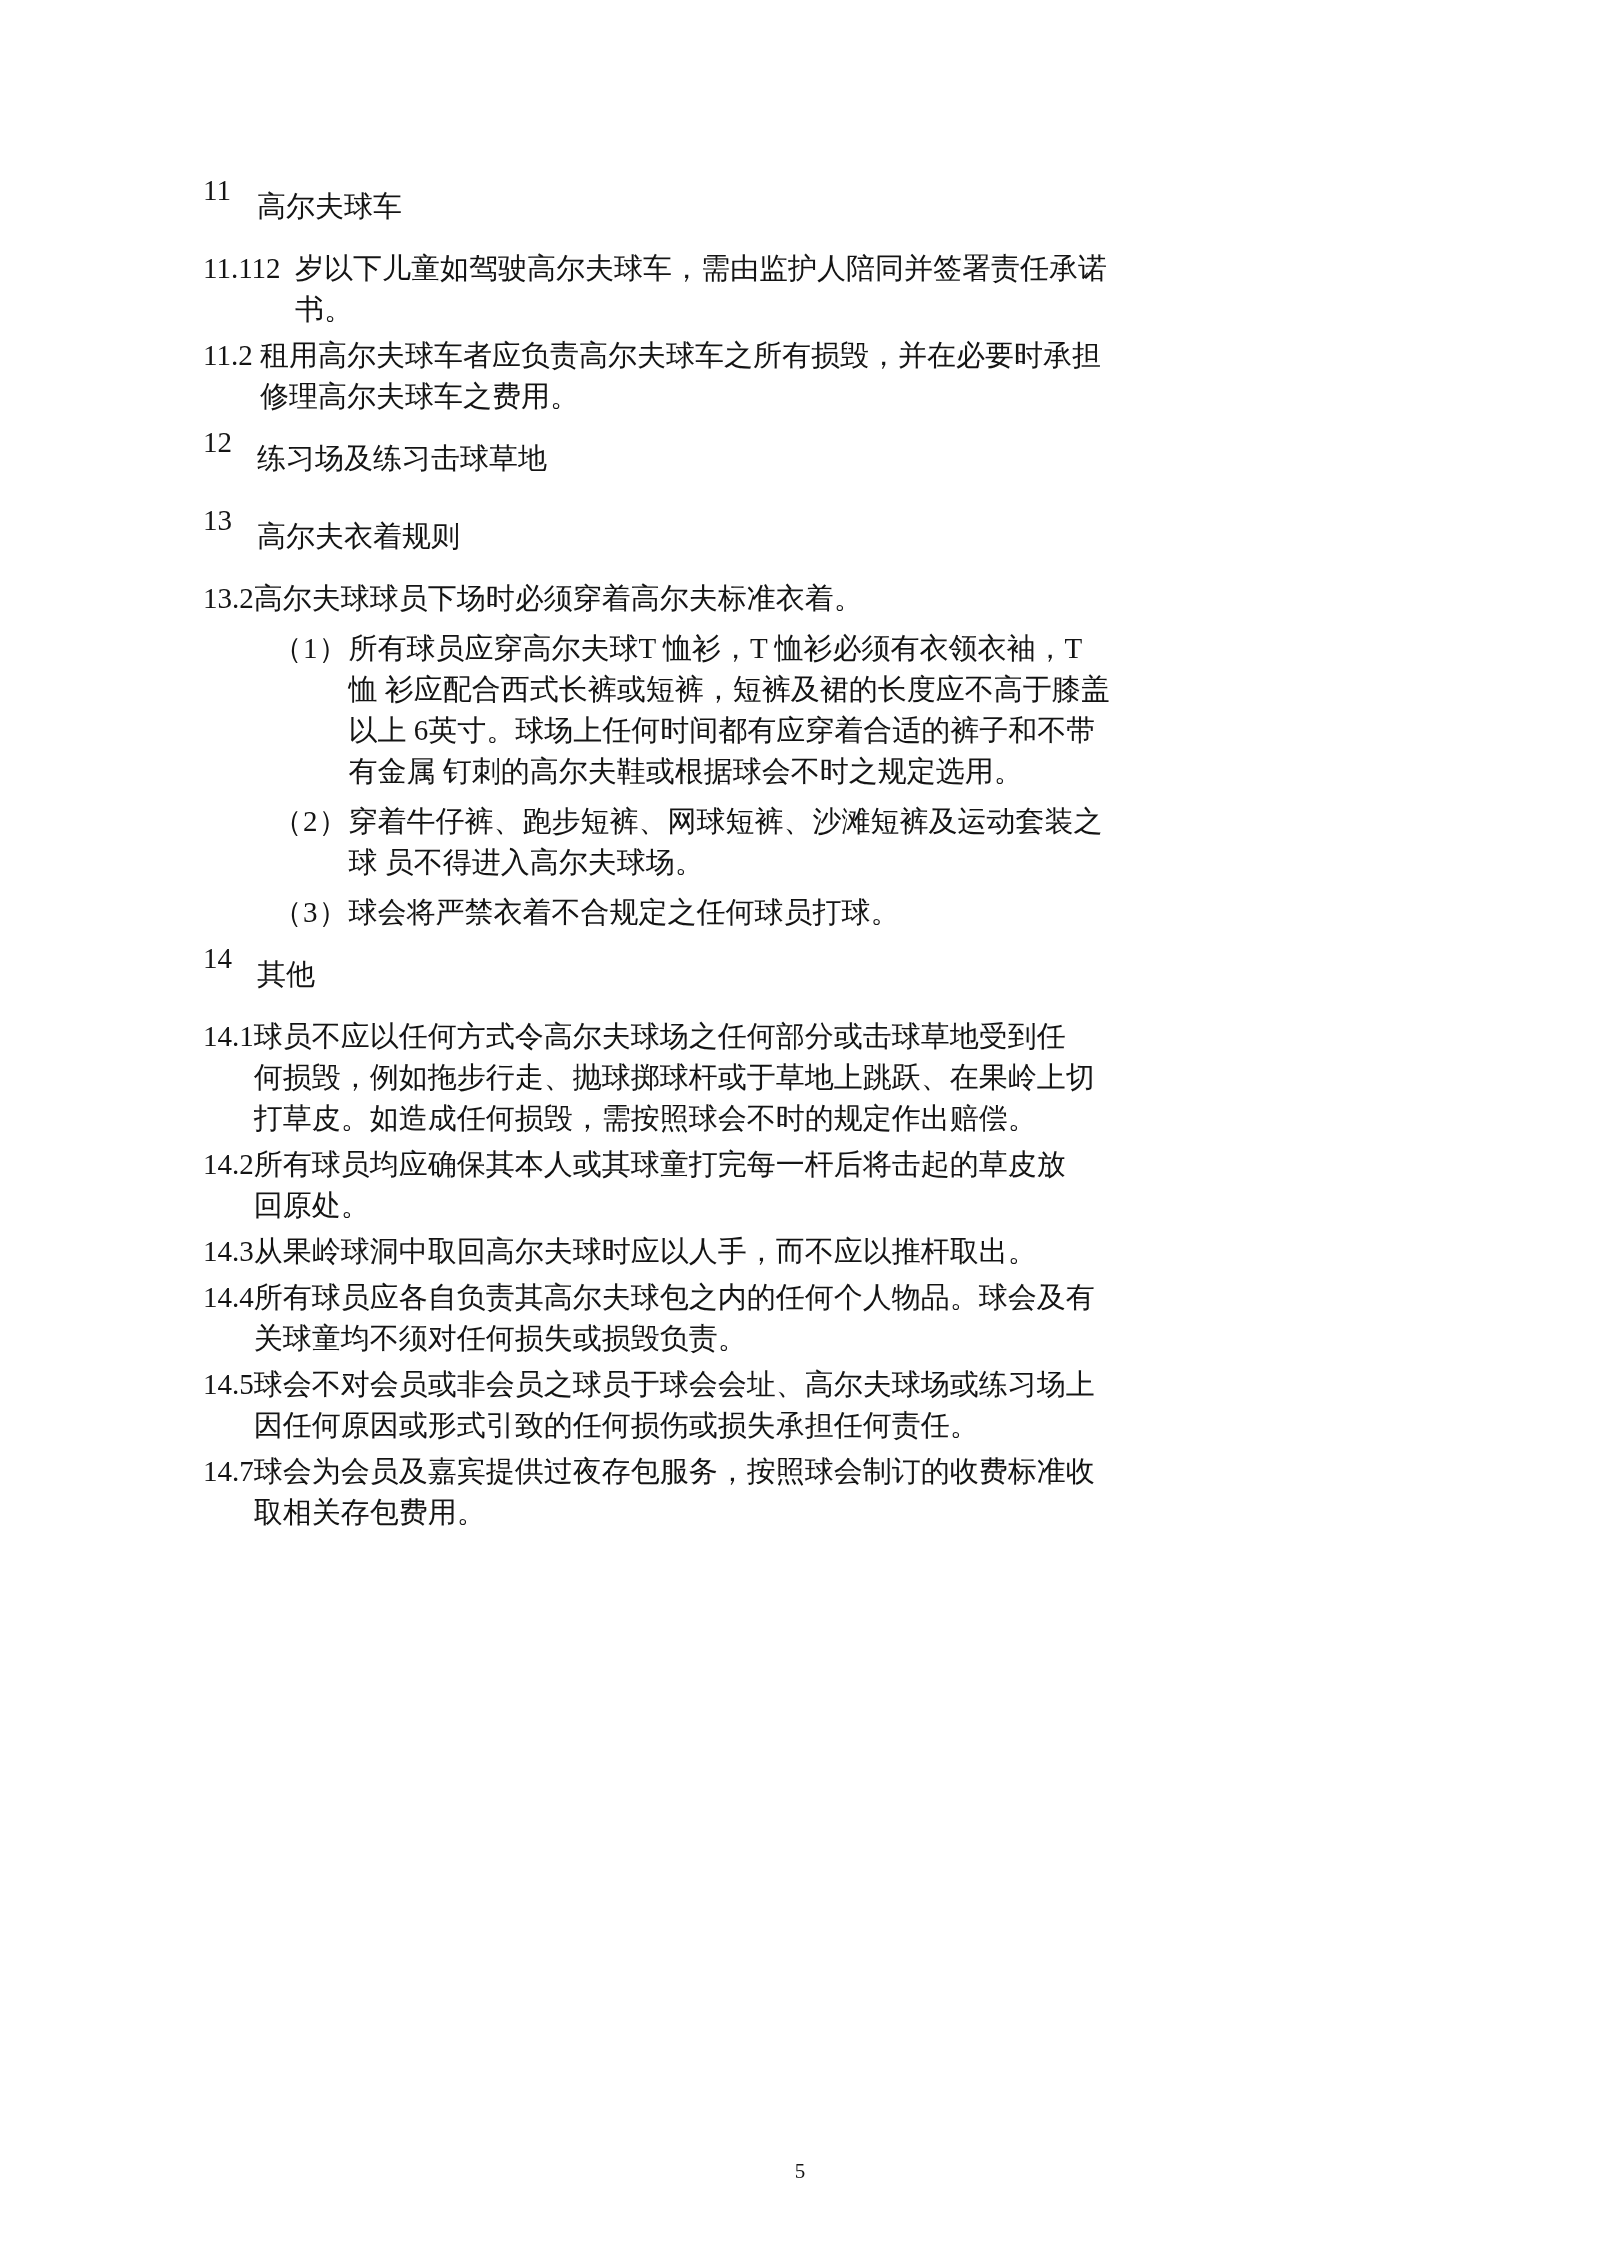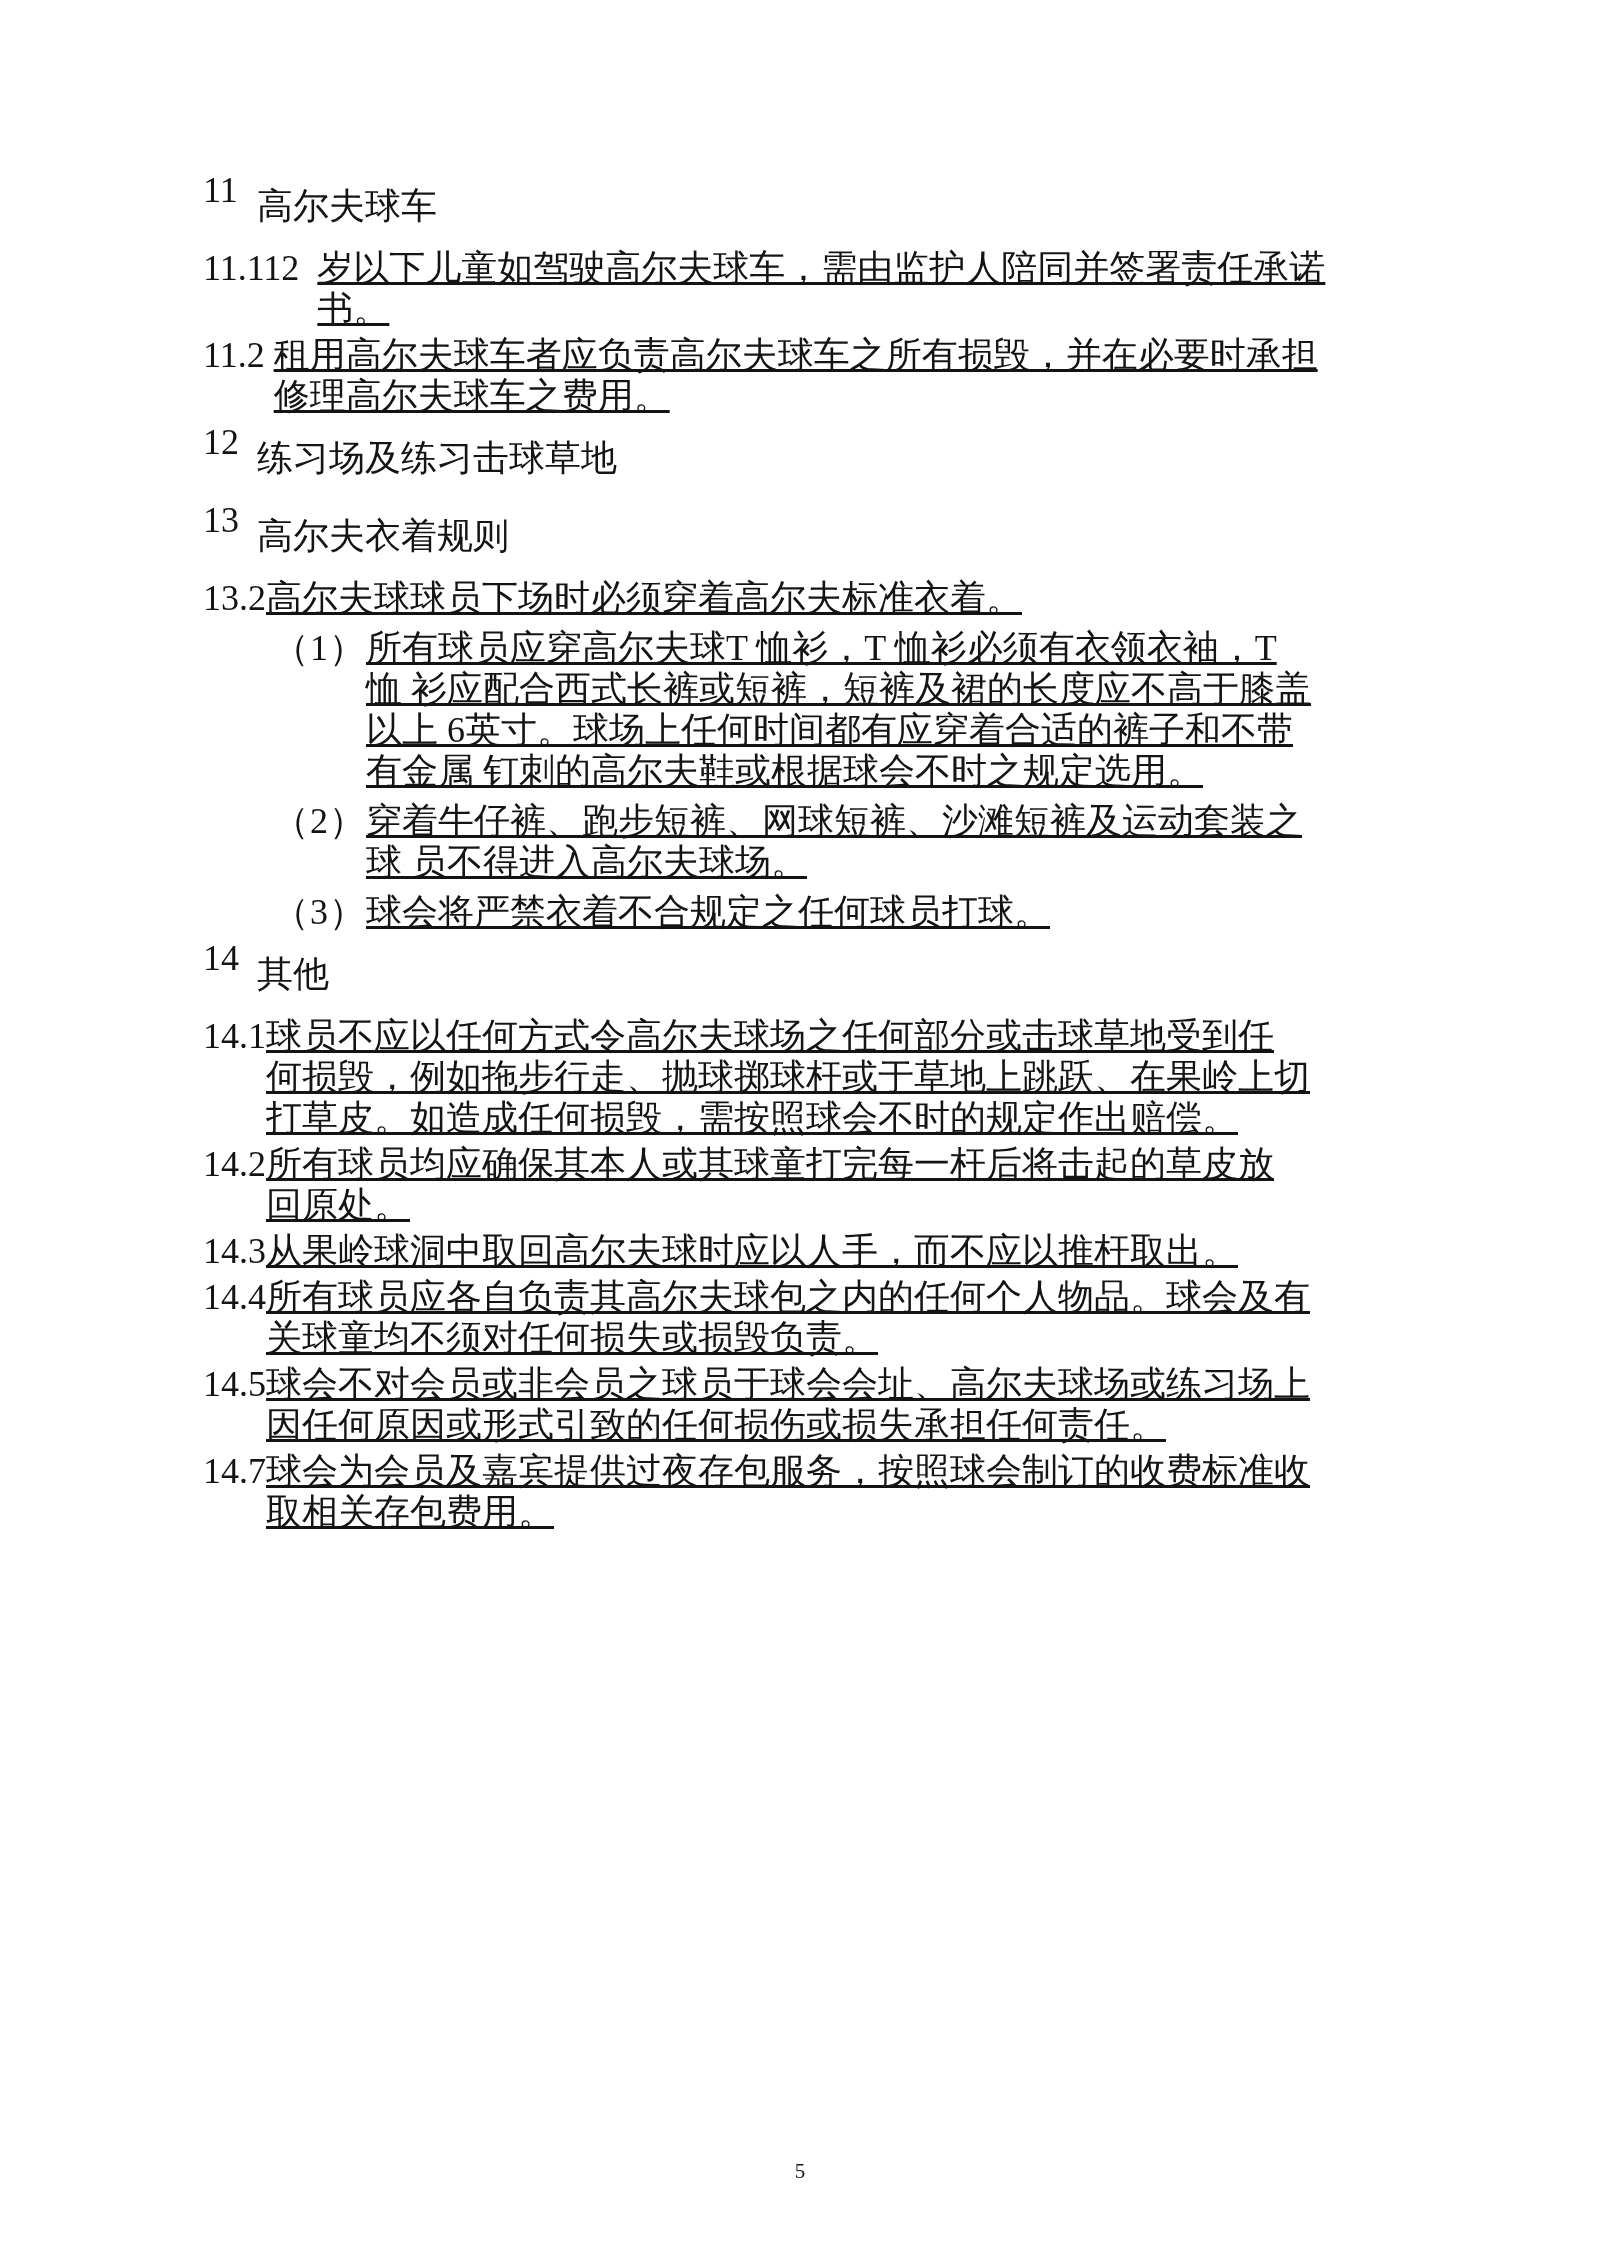--- a/index.html
+++ b/index.html
@@ -11,29 +11,29 @@
     background: #ffffff;
     font-family: "Liberation Serif", "DejaVu Serif", serif;
     color: #141414;
     overflow: hidden;
   }
   .content {
     position: absolute;
     left: 203px;
     top: 170px;
     right: 130px;
-    font-size: 36px;
+    font-size: 29px;
     line-height: 41px;
   }
   .sec-head { display: flex; margin: 0 0 5px 0; }
   .sec-num { white-space: pre; min-width: 38px; }
   .sec-title { font-size: inherit; font-weight: normal; margin: 16px; line-height: inherit; }
   .item { display: flex; margin: 0 0 5px 0; justify-content: center; }
   .item-label { white-space: pre; }
-  .item-text { white-space: pre-wrap; flex: 1; text-decoration: underline; }
+  .item-text { white-space: pre-wrap; flex: 1; }
   .sub2 { margin-left: 70px; margin-top: 9px; }
   .sub2 .item-label { letter-spacing: 1px; }
   .page-footer {
     position: absolute;
     top: 2158px;
     left: 0; right: 0;
     text-align: center;
     font-size: 21px;
     line-height: 26px;
   }

